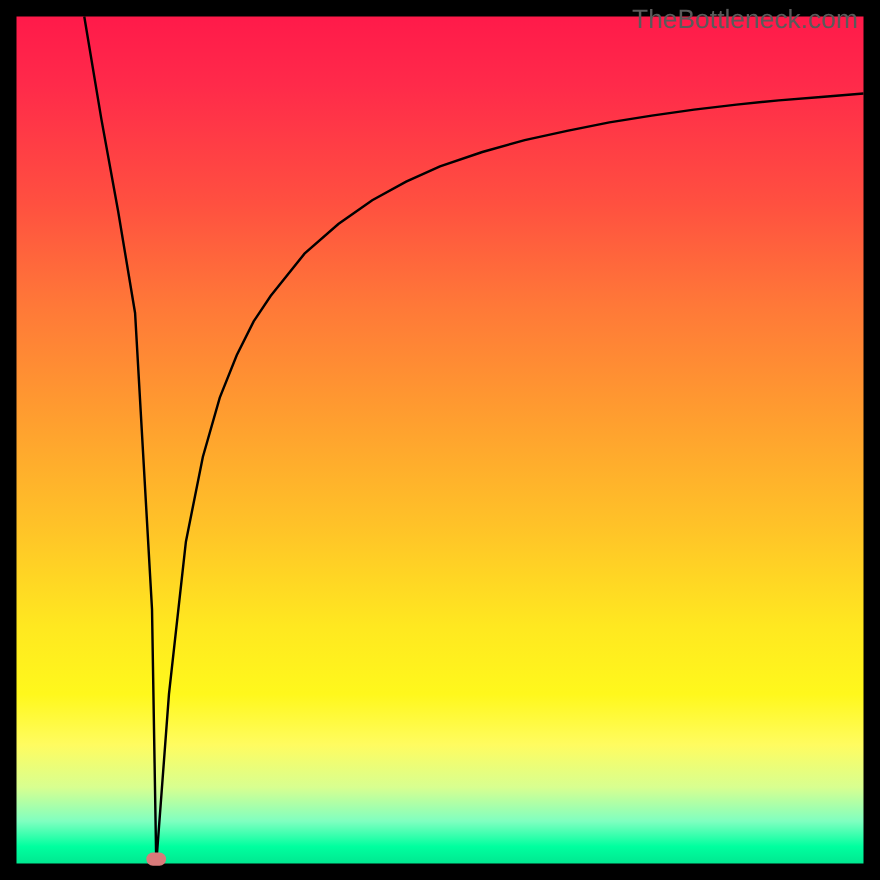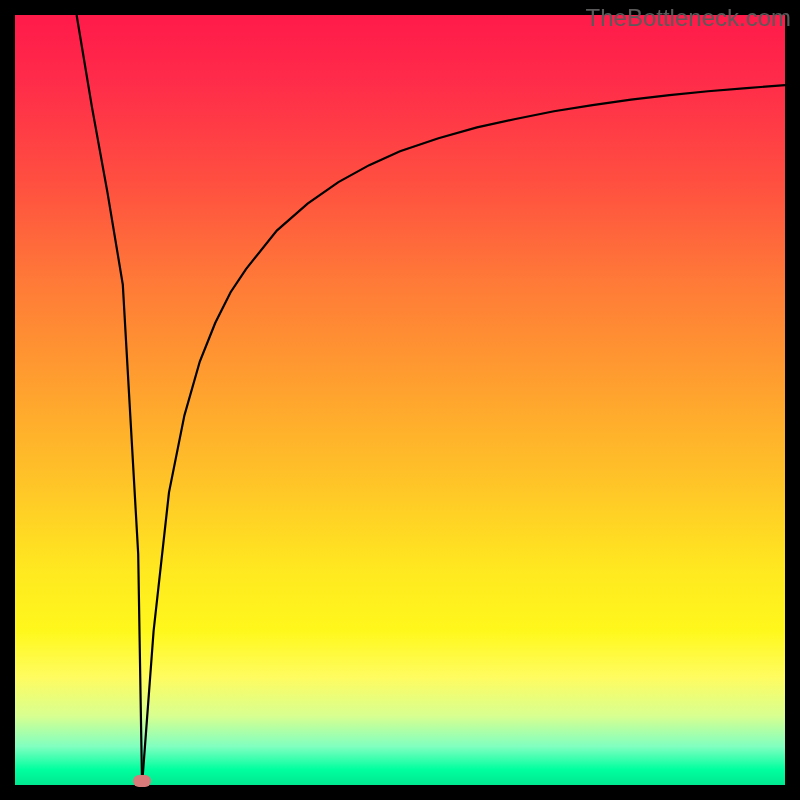--- a/index.html
+++ b/index.html
@@ -7,21 +7,21 @@
     padding: 0;
     width: 800px;
     height: 800px;
     background: #000;
     position: relative;
     font-family: Arial, sans-serif;
   }
   .watermark {
     position: absolute;
     top: 4px;
-    right: 9px;
+    right: 20px;
     color: #5a5a5a;
     font-size: 24px;
     font-weight: 500;
     z-index: 10;
   }
   .plot-area {
     position: absolute;
     left: 15px;
     top: 15px;
     width: 770px;

